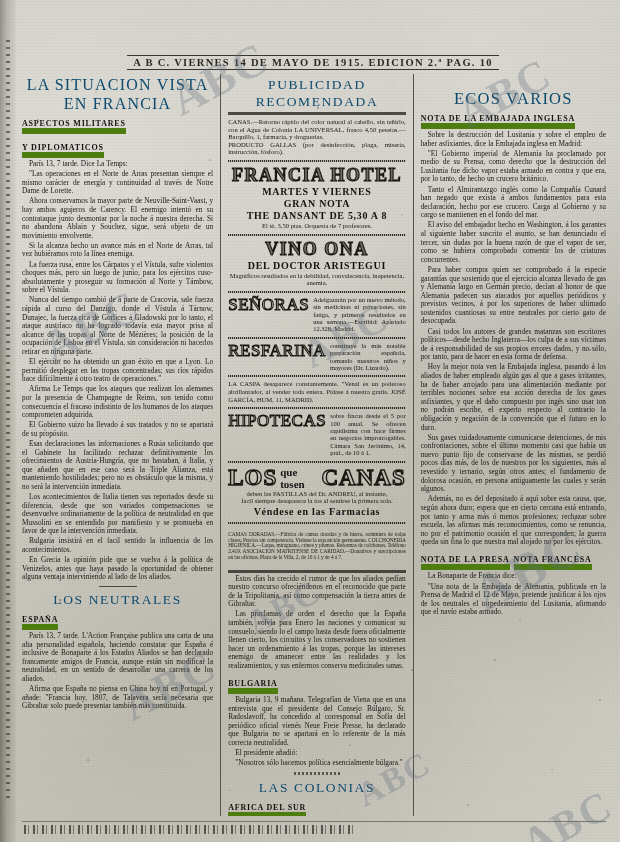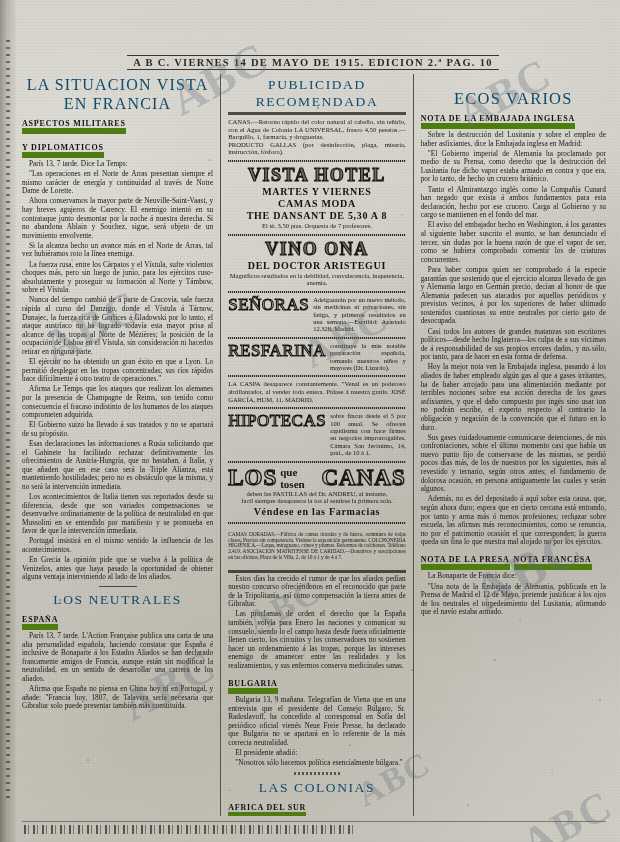--- a/index.html
+++ b/index.html
@@ -280,30 +280,30 @@
 
     <div class="col col-left">
       <h1 class="sec-title two-line">LA SITUACION VISTA</h1>
       <h1 class="sec-title two-line">EN FRANCIA</h1>
 
       <span class="kicker">ASPECTOS MILITARES</span><br>
       <span class="kicker">Y DIPLOMATICOS</span>
 
       <p class="body">París 13, 7 tarde. Dice La Temps:</p>
       <p class="body">"Las operaciones en el Norte de Arras presentan siempre el mismo carácter de energía y continuidad al través de Notre Dame de Lorette.</p>
-      <p class="body">Ahora conservamos la mayor parte de Neuville-Saint-Vaast, y hay breves agujeros de Carency. El enemigo intentó en su contrataque junto desmontar por la noche á nuestra derecha. Si no abandona Ablain y Souchez, sigue, será objeto de un movimiento envolvente.</p>
+      <p class="body">Ahora conservamos la mayor parte de Neuville-Saint-Vaast, y hay ambos agujeros de Carency. El enemigo intentó en su contrataque junto desmontar por la noche á nuestra derecha. Si no abandona Ablain y Souchez, sigue, será objeto de un movimiento envolvente.</p>
       <p class="body">Si la alcanza hecho un avance más en el Norte de Arras, tal vez hubiéramos roto la línea enemiga.</p>
       <p class="body">La fuerza rusa, entre los Cárpatos y el Vístula, sufre violentos choques más, pero sin luego de junio, para los ejércitos ruso-absolutamente y proseguir su formación al Norte y Támbow, sobre el Vístula.</p>
       <p class="body">Nunca del tiempo cambió de á parte de Cracovia, sale fuerza rápida al curso del Danzigo, donde el Vístula á Tárnow, Dunajec, la fuerza rica de Gorlices á Gladowski por lo tanto, el ataque austríaco no ha logrado todavía esta mayor prisa al alcance de las tropas al Norte de Mézières; la posición de la ocupación de Lisboa en el Vístula, sin consideración ni hacerlos retirar en ninguna parte.</p>
       <p class="body">El ejército no ha obtenido un gran éxito en que a Lyon. Lo permitió desplegar en las tropas concentradas; sus ríos rápidos hace difícilmente á otro teatro de operaciones."</p>
       <p class="body">Afirma Le Temps que los ataques que realizan los alemanes por la presencia de Champagne de Reims, son tenido como consecuencia el fracaso indistinto de los humanos de los ataques comprometen adquirida.</p>
       <p class="body">El Gobierno suizo ha llevado á sus tratados y no se apartará de su propósito.</p>
       <p class="body">Esas declaraciones las informaciones a Rusia solicitando que el Gabinete ha facilitado rechazar definitivamente los ofrecimientos de Austria-Hungría, que no bastaban, á Italia, y que añaden que en ese caso será la Triple Alianza, está manteniendo hostilidades; pero no es obstáculo que la misma, y no será la intervención inmediata.</p>
       <p class="body">Los acontecimientos de Italia tienen sus reportados desde su diferencia, desde que son variados compensaciones se desenvuelve ordinariamente de la política de neutralidad en que Mussolini en se entendido por manifiesto y se promueba en favor de que la intervención inmediata.</p>
-      <p class="body">Portugal insistirá en el mismo sentido la influencia de los acontecimientos.</p>
+      <p class="body">Bulgaria insistirá en el facil sentido la influencia de los acontecimientos.</p>
       <p class="body">En Grecia la opinión pide que se vuelva á la política de Venizelos, antes que haya pasado la oportunidad de obtener alguna ventaja interviniendo al lado de los aliados.</p>
 
       <div class="rule-short"></div>
 
       <h1 class="sec-title small">LOS NEUTRALES</h1>
       <span class="kicker">ESPAÑA</span>
 
       <p class="body">París 13, 7 tarde. L'Action Française publica una carta de una alta personalidad española, haciendo constatar que España é inclusive de Bonaparte á los Estados Aliados se han declarado francamente amigos de Francia, aunque están sin modificar la neutralidad, en un sentido de desarrollar una carrera de los aliados.</p>
       <p class="body">Afirma que España no piensa en China hoy ni en Portugal, y añade: "Francia hoy, 1807, de Talavera sería necesaria que Gibraltar solo puede presentar también más constituida.</p>
     </div>
@@ -312,23 +312,23 @@
       <h1 class="sec-title small">PUBLICIDAD RECOMENDADA</h1>
       <div class="ad-rule thick"></div>
 
       <div class="ad">
         <p class="ad-line">CANAS.—Retorno rápido del color natural al cabello, sin teñirlo, con el Agua de Colonia LA UNIVERSAL, frasco 4,50 pesetas.—Barquillo, 1, farmacia, y droguerías.</p>
         <p class="ad-line">PRODUCTO GALLAS (por desinfección, plaga, miseria, instrucción, fósforo).</p>
       </div>
       <div class="ad-rule"></div>
 
       <div class="ad">
-        <div class="ad-big outline">VISTA HOTEL</div>
+        <div class="ad-big outline">FRANCIA HOTEL</div>
         <div class="ad-sm-bold">MARTES Y VIERNES</div>
-        <div class="ad-sm-bold">CAMAS MODA</div>
+        <div class="ad-sm-bold">GRAN NOTA</div>
         <div class="ad-sm-bold">THE DANSANT DE 5,30 A 8</div>
         <p class="ad-line c">El té, 3,50 ptas. Orquesta de 7 profesores.</p>
       </div>
       <div class="ad-rule"></div>
 
       <div class="ad">
         <div class="ad-big outline">VINO ONA</div>
         <div class="ad-sm-bold">DEL DOCTOR ARISTEGUI</div>
         <p class="ad-line c">Magníficos resultados en la debilidad, convalecencia, inapetencia, anemia.</p>
       </div>

